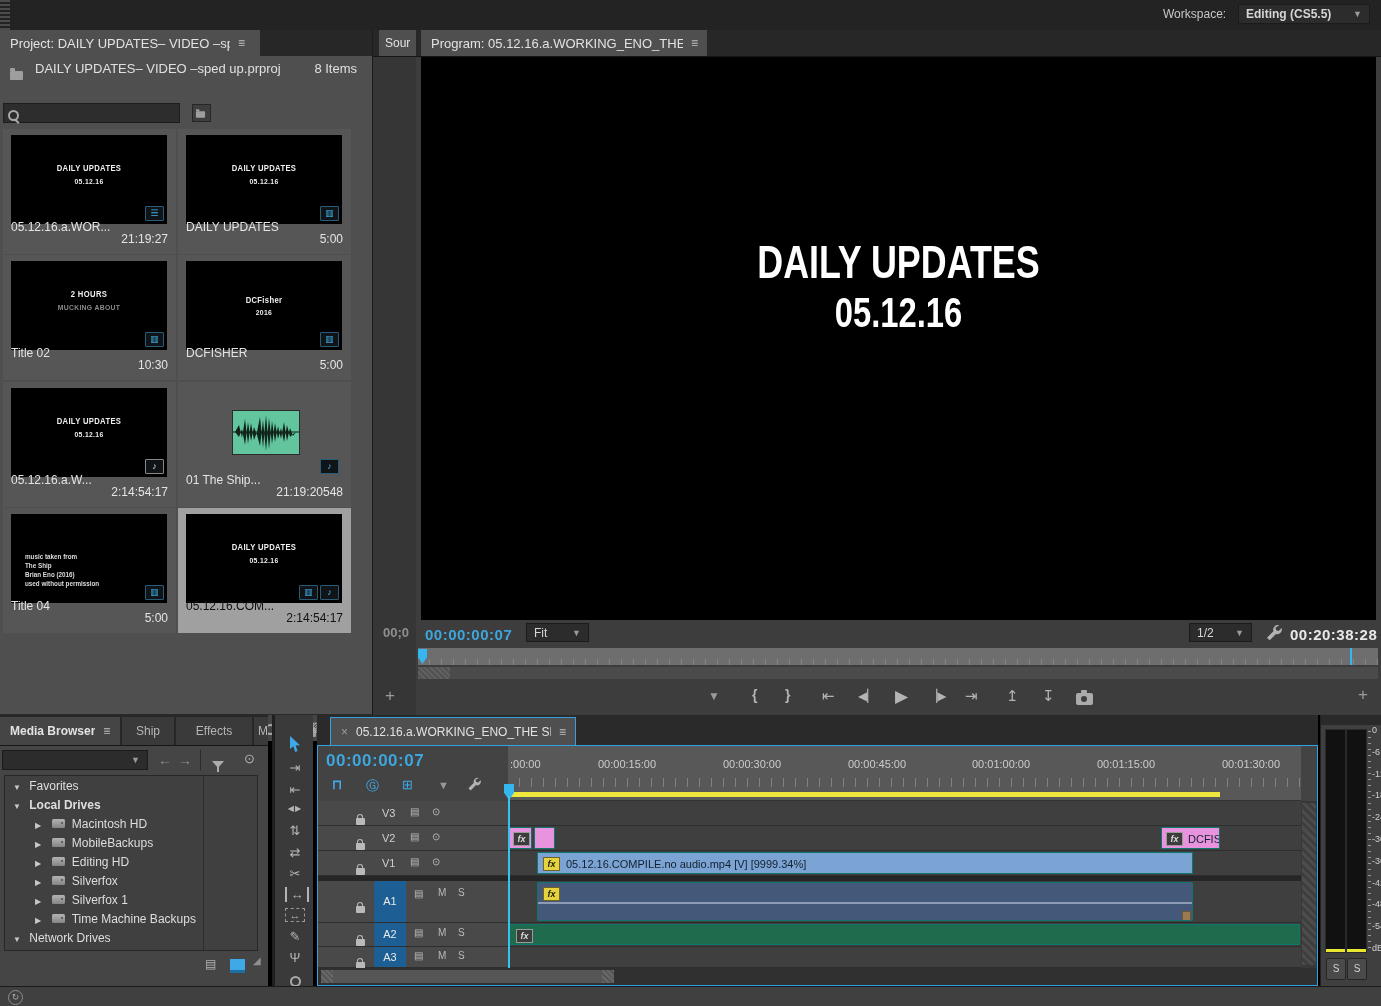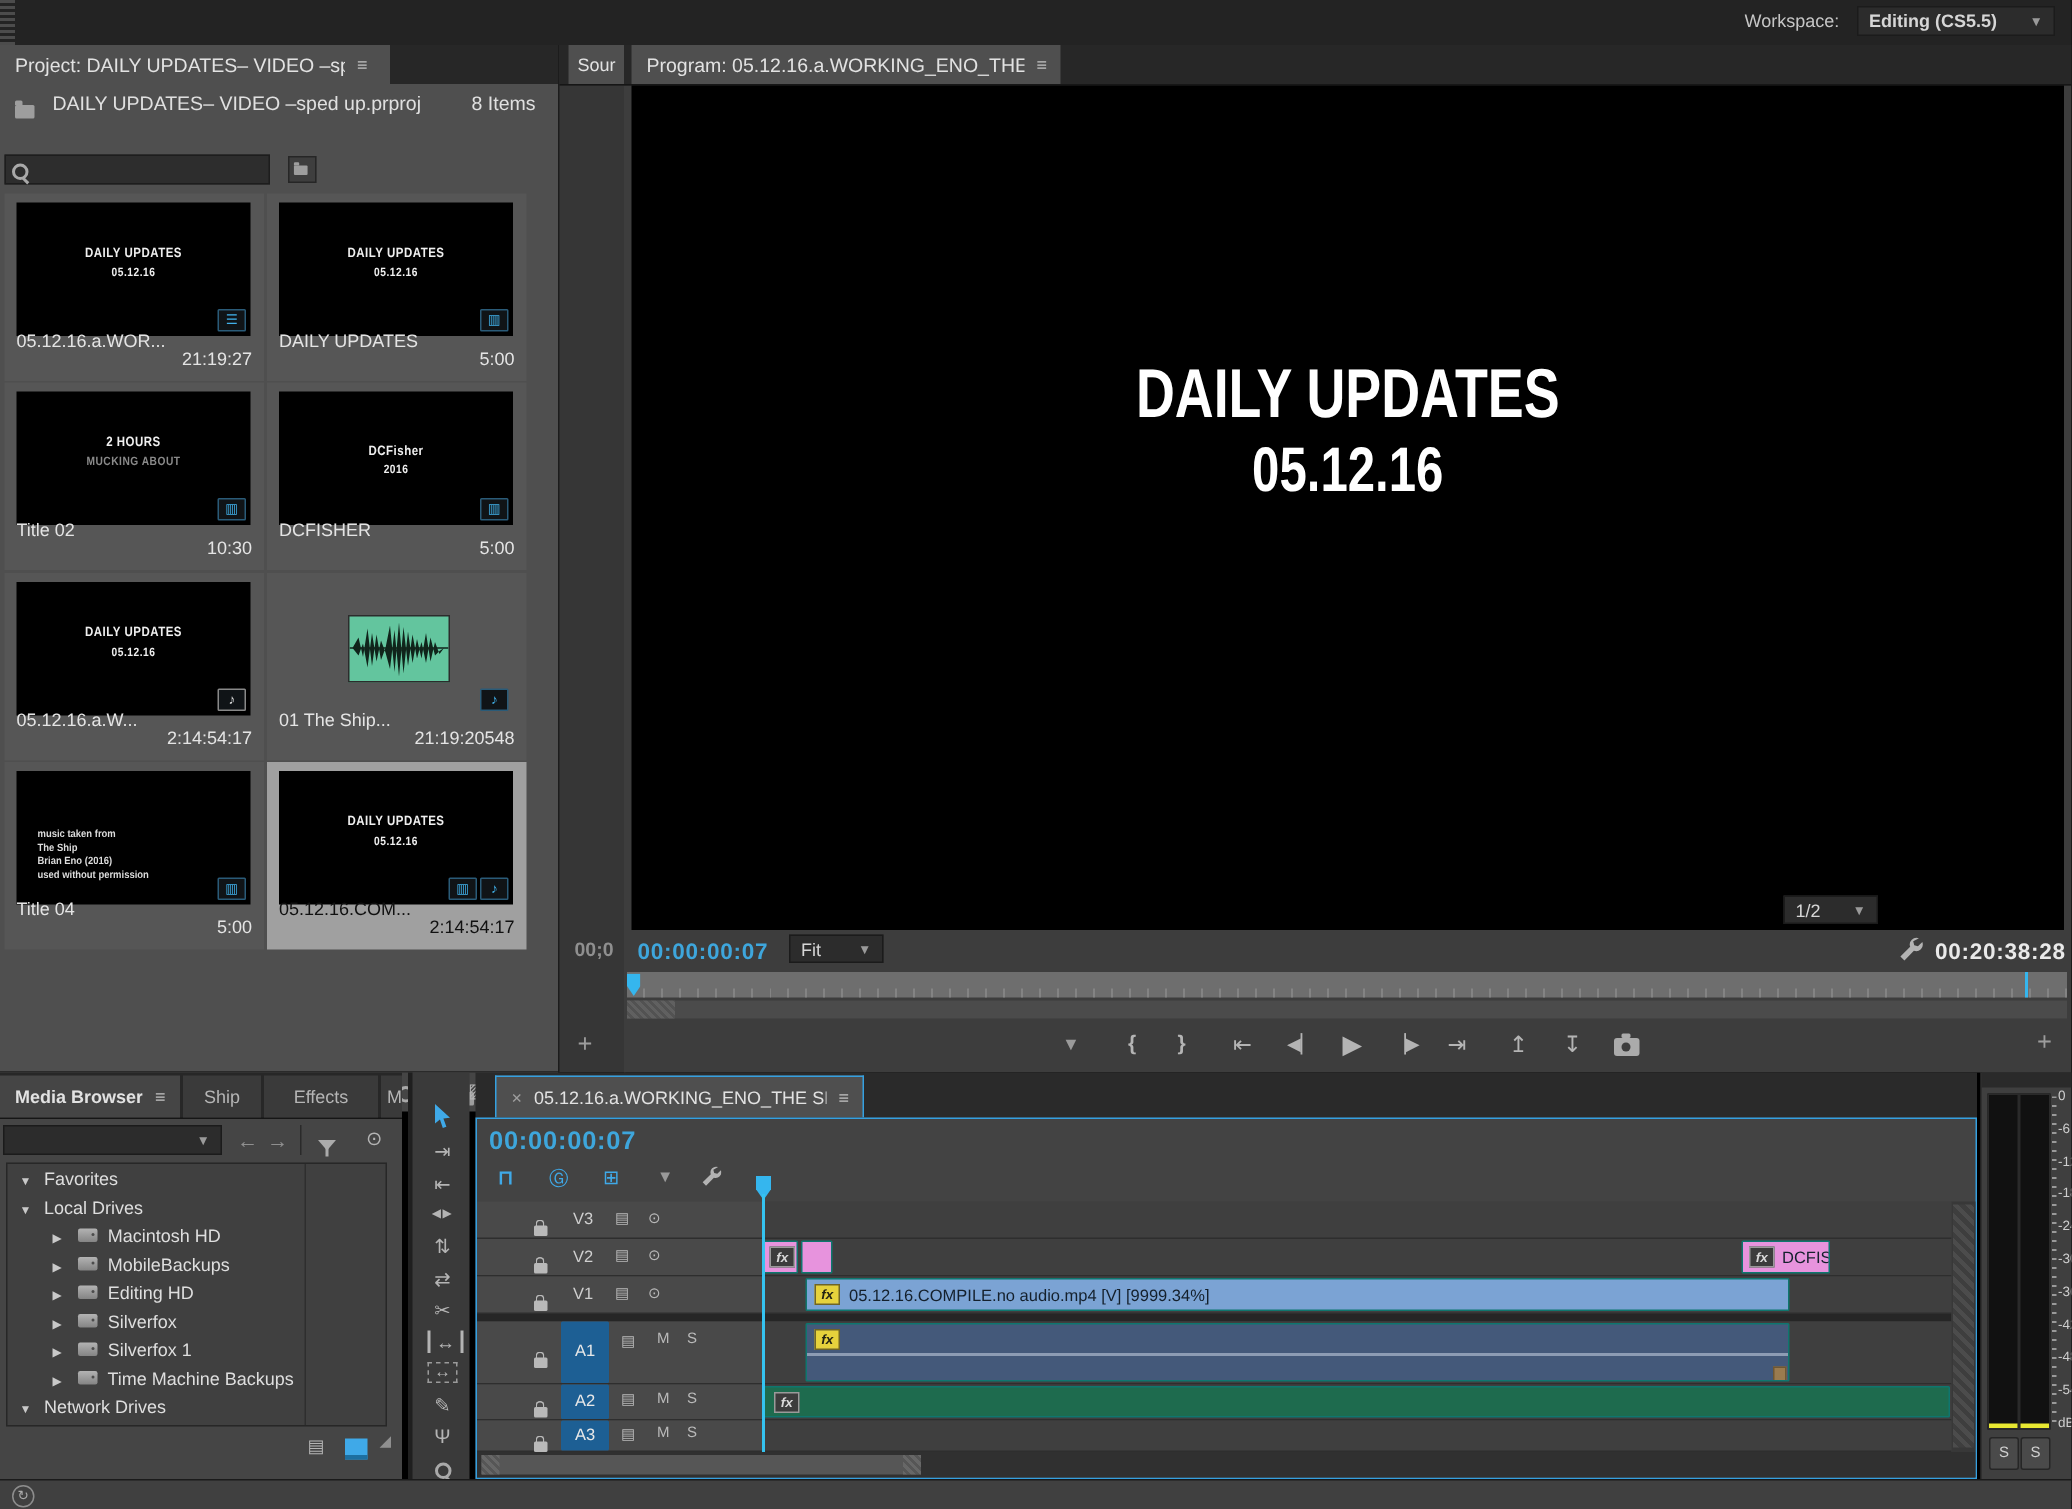--- a/index.html
+++ b/index.html
@@ -265,21 +265,21 @@
                   letter-spacing:0;transform:scaleX(.78);">DAILY UPDATES</div>
       <div class="abs" style="left:0;top:232px;width:100%;text-align:center;color:#fff;font-size:42px;font-weight:bold;
                   transform:scaleX(.78);">05.12.16</div>
     </div>
 
     <span class="abs tc-blue nosel" style="left:9px;top:596px;font-size:15px;">00:00:00:07</span>
     <div class="abs dropdown" style="left:110px;top:593px;width:63px;height:19px;">
       <span>Fit</span>
       <span class="dd-arrow">▼</span>
     </div>
-    <div class="abs dropdown" style="left:773px;top:567px;width:63px;height:19px;">
+    <div class="abs dropdown" style="left:773px;top:593px;width:63px;height:19px;">
       <span>1/2</span>
       <span class="dd-arrow">▼</span>
     </div>
     <svg class="abs" style="left:848px;top:593px;" width="18" height="18" viewBox="0 0 16 16">
       <path d="M13.6 2.2a4 4 0 0 0-5.2 5.1L2.6 13l2.4 2.4 5.6-5.7a4 4 0 0 0 5-5.2L13 7l-2.2-.6L10.2 4z" fill="#b3b3b3"></path>
     </svg>
     <span class="abs tc-white nosel" style="left:874px;top:596px;font-size:15px;">00:20:38:28</span>
 
     <div class="abs" style="left:2px;top:618px;width:960px;height:17px;background:#6e6e6e;">
       <div class="abs ticks-h" style="left:0;bottom:0;width:100%;height:6px;opacity:.7;"></div>
@@ -336,21 +336,21 @@
 
     
     <div class="abs" style="left:4px;top:60px;width:254px;height:176px;background:#404040;border:1px solid #272727;box-sizing:border-box;overflow:hidden;font-size:12px;color:#dedede;">
       <div class="abs" style="left:198px;top:0;width:1px;height:176px;background:#2e2e2e;"></div>
       <div style="padding:3px 0 2px 8px;">
         <span style="font-size:8px;color:#c9c9c9;">▼</span>
         <span style="margin-left:5px;">Favorites</span>
       </div>
       <div style="padding:3px 0 2px 8px;">
         <span style="font-size:8px;color:#c9c9c9;">▼</span>
-        <span style="margin-left:5px;">Local Drives</span>
+        <span style="margin-left:5px;font-weight:bold;">Local Drives</span>
       </div>
       <div style="padding:3px 0 2px 30px;">
         <span style="font-size:8px;color:#c9c9c9;">▶</span>
         <span class="drive" style="margin:0 4px 0 7px;"></span>
         <span>Macintosh HD</span>
       </div>
       <div style="padding:3px 0 2px 30px;">
         <span style="font-size:8px;color:#c9c9c9;">▶</span>
         <span class="drive" style="margin:0 4px 0 7px;"></span>
         <span>MobileBackups</span>
@@ -417,20 +417,31 @@
 
       <span class="abs tc-blue nosel" style="left:8px;top:5px;font-size:17px;">00:00:00:07</span>
       <span class="abs" style="left:14px;top:31px;font-size:13px;color:#3fa9e8;font-weight:bold;">⊓</span>
       <span class="abs" style="left:48px;top:31px;font-size:13px;color:#3fa9e8;">Ⓖ</span>
       <span class="abs" style="left:84px;top:31px;font-size:13px;color:#3fa9e8;">⊞</span>
       <span class="abs" style="left:120px;top:33px;font-size:11px;color:#9a9a9a;">▼</span>
       <svg class="abs" style="left:148px;top:30px;" width="15" height="15" viewBox="0 0 16 16">
         <path d="M13.6 2.2a4 4 0 0 0-5.2 5.1L2.6 13l2.4 2.4 5.6-5.7a4 4 0 0 0 5-5.2L13 7l-2.2-.6L10.2 4z" fill="#b3b3b3"></path>
       </svg>
 
+      <div class="abs" style="left:190px;top:0;width:793px;height:55px;background:#585858;border-bottom:1px solid #333;box-sizing:border-box;">
+        <span class="abs nosel" style="left:2px;top:12px;font-size:11px;color:#cscsc;color:#cccccc;">:00:00</span>
+        <span class="abs nosel" style="left:90px;top:12px;font-size:11px;color:#cccccc;">00:00:15:00</span>
+        <span class="abs nosel" style="left:215px;top:12px;font-size:11px;color:#cccccc;">00:00:30:00</span>
+        <span class="abs nosel" style="left:340px;top:12px;font-size:11px;color:#cccccc;">00:00:45:00</span>
+        <span class="abs nosel" style="left:464px;top:12px;font-size:11px;color:#cccccc;">00:01:00:00</span>
+        <span class="abs nosel" style="left:589px;top:12px;font-size:11px;color:#cccccc;">00:01:15:00</span>
+        <span class="abs nosel" style="left:714px;top:12px;font-size:11px;color:#cccccc;">00:01:30:00</span>
+        <div class="abs ticks-h" style="left:0;top:32px;width:100%;height:9px;opacity:.8;"></div>
+        <div class="abs" style="left:1px;top:46px;width:711px;height:5px;background:#f0e73c;"></div>
+      </div>
 
       <div class="abs" style="left:186px;top:38px;width:10px;height:16px;background:#35b6ee;clip-path:polygon(0 0,100% 0,100% 55%,50% 100%,0 55%);z-index:7;"></div>
       <div class="abs" style="left:190px;top:50px;width:2px;height:172px;background:#35c3f0;z-index:7;"></div>
 
       <div class="trackhead" style="top:55px;height:25px;">
         <span class="lock abs" style="left:38px;top:10px;"></span>
         <span class="tname abs" style="left:64px;top:6px;">V3</span>
         <span class="thicon abs" style="left:92px;top:5px;">▤</span>
         <span class="thicon abs" style="left:114px;top:5px;">⊙</span>
       </div>

